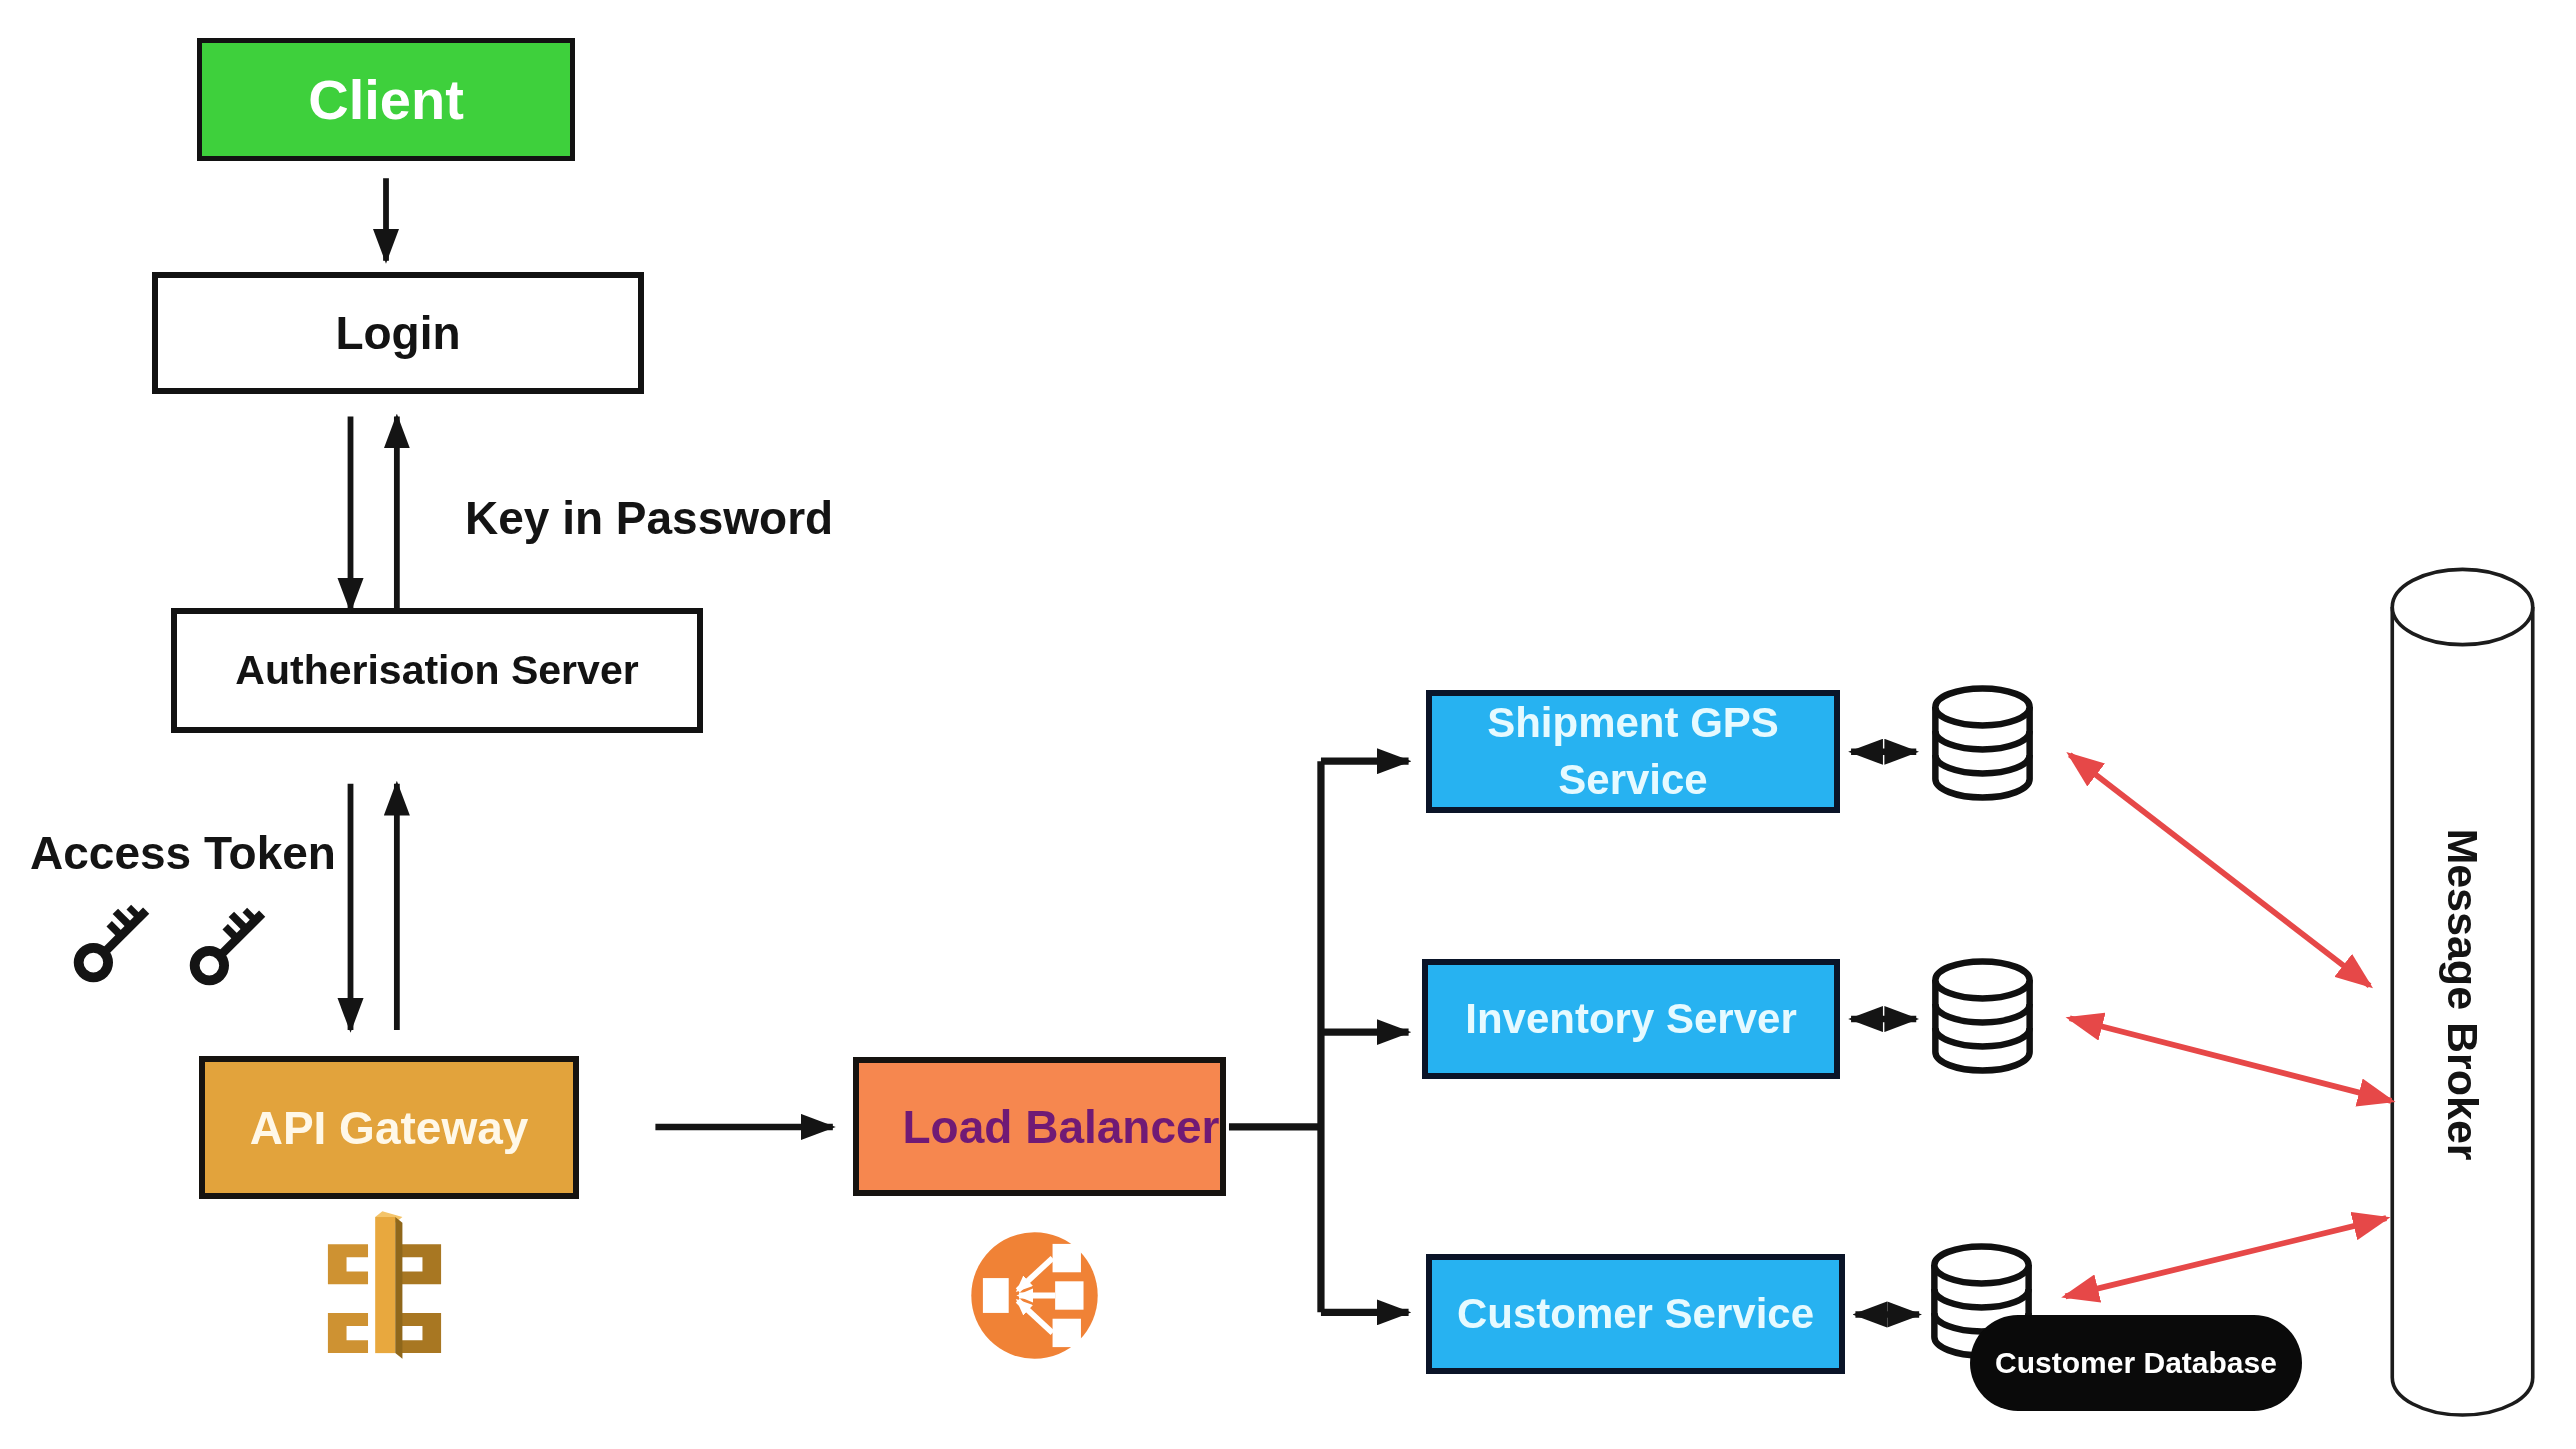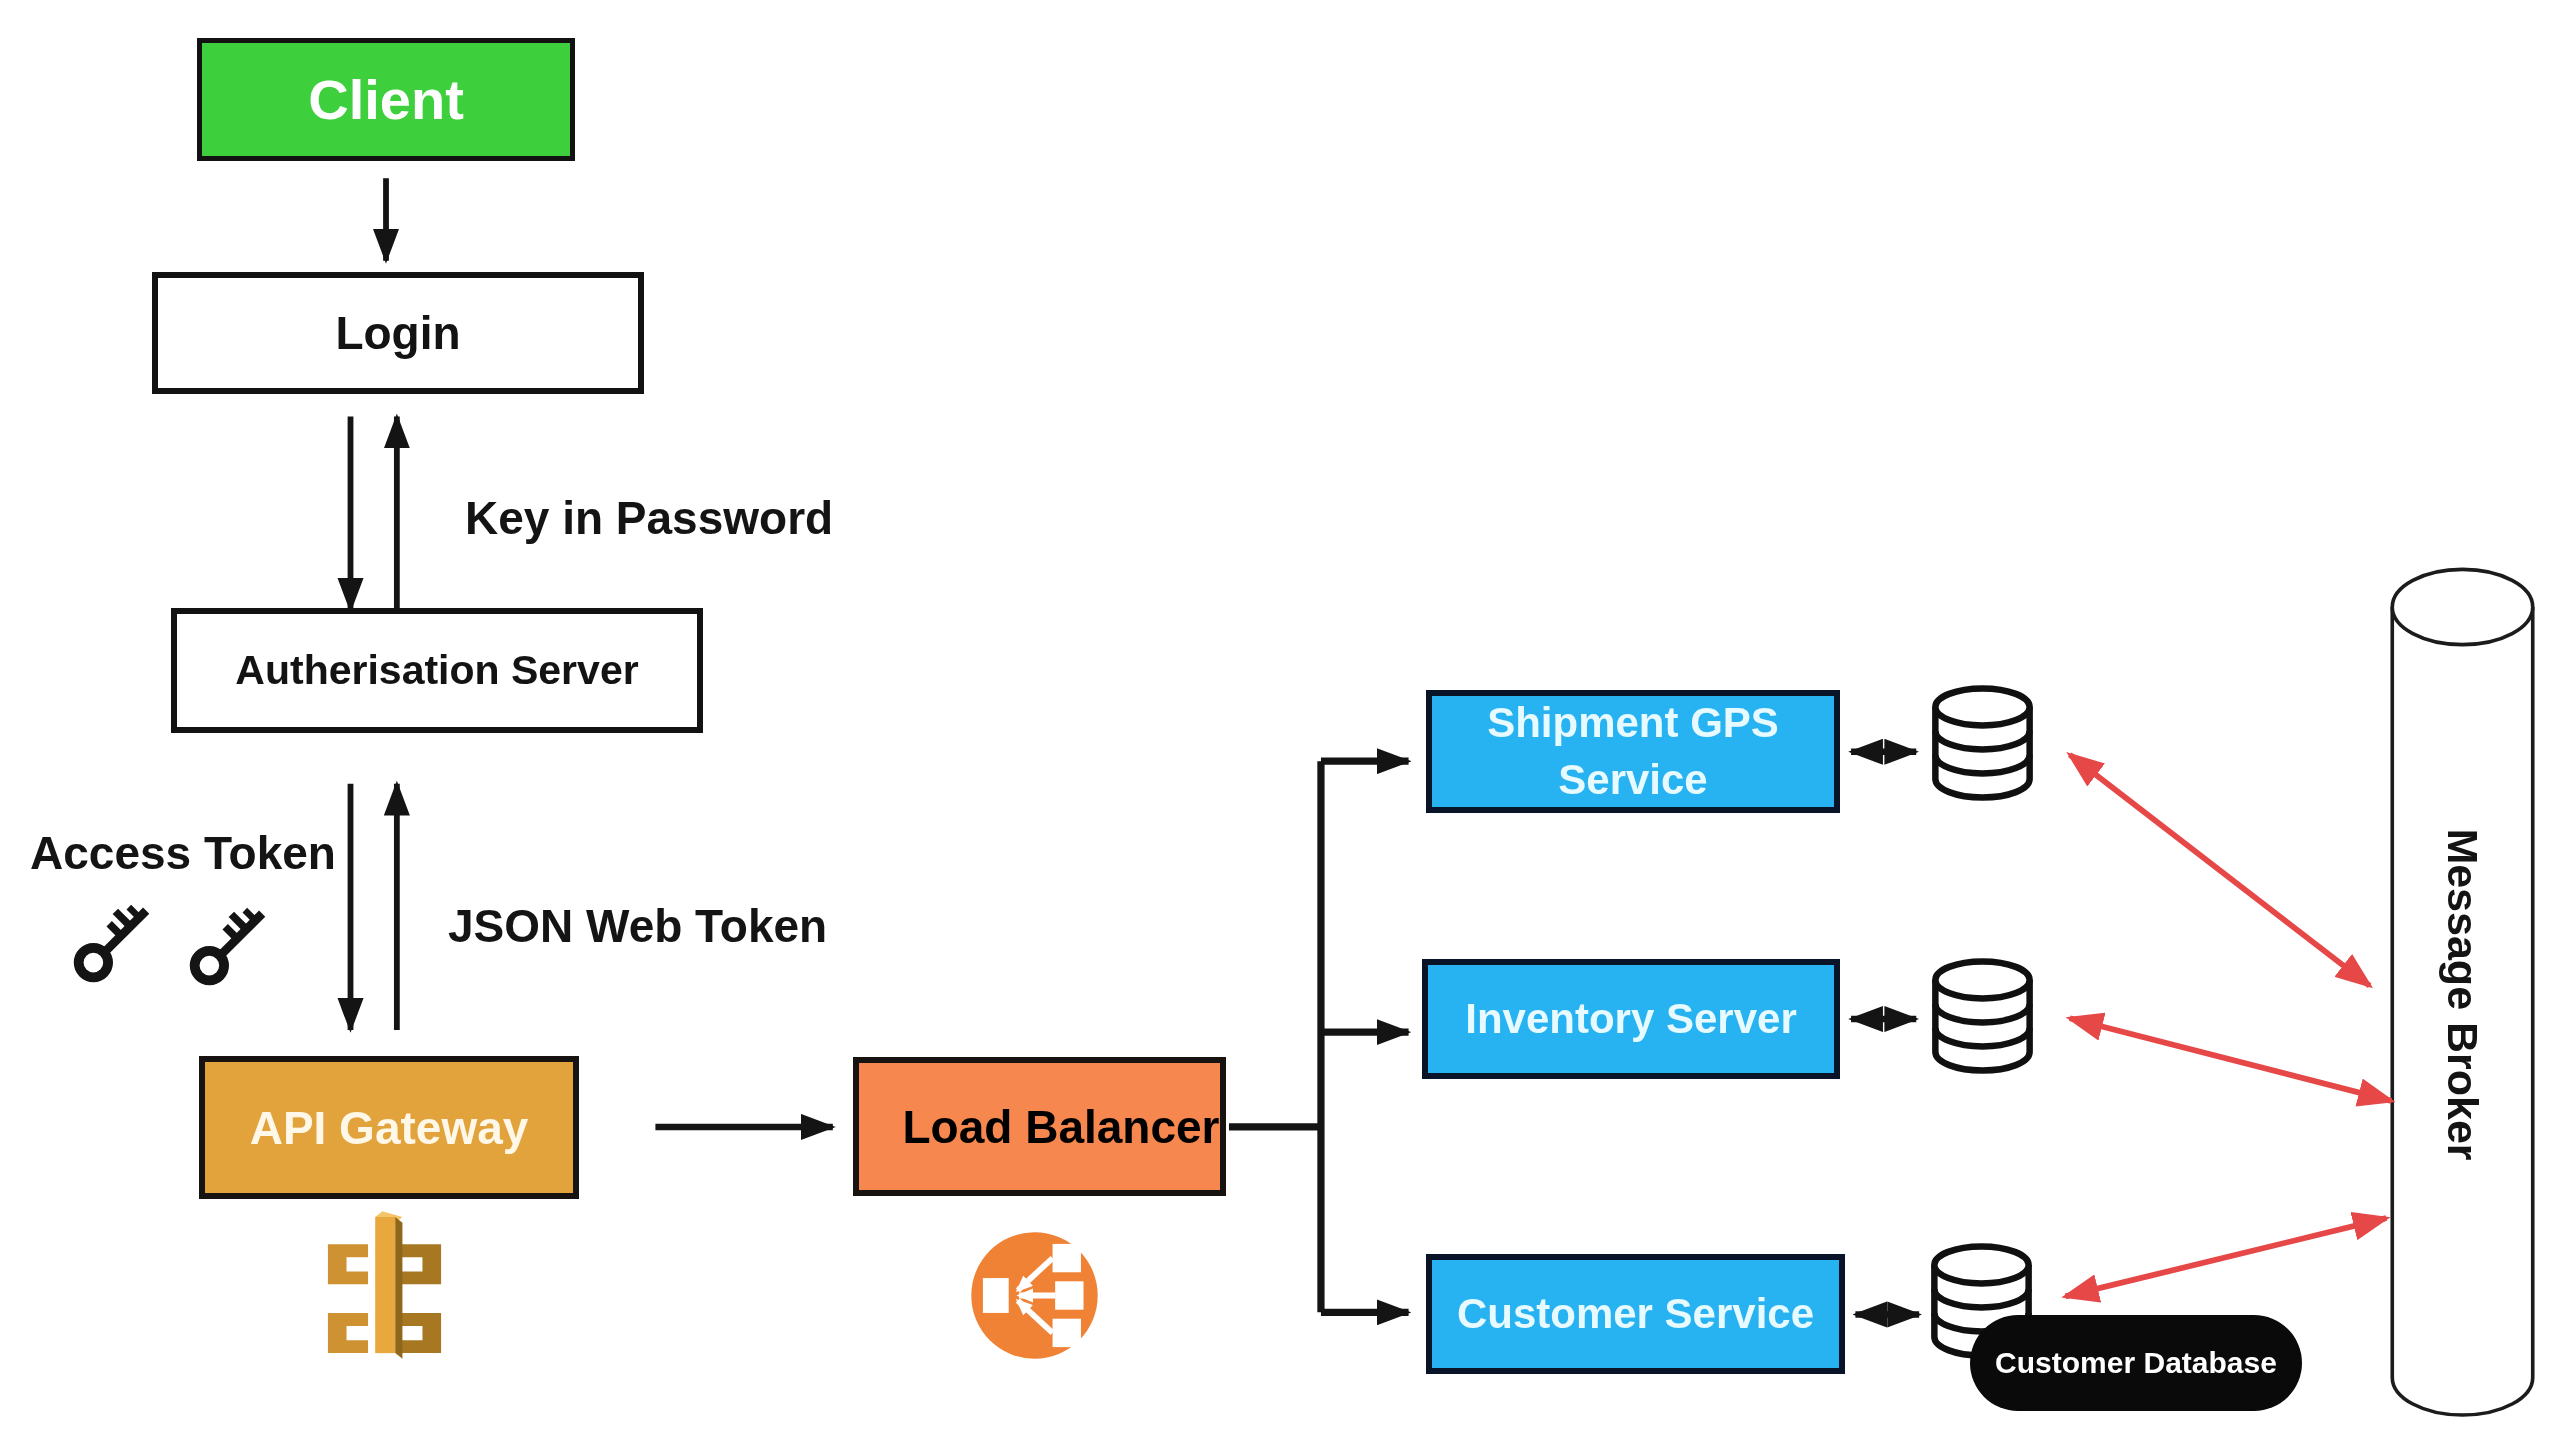--- a/index.html
+++ b/index.html
@@ -8,21 +8,21 @@
     font-family:"Liberation Sans","DejaVu Sans",sans-serif;
   }
   .node{
     position:absolute;display:flex;align-items:center;justify-content:center;
     text-align:center;font-weight:800;box-sizing:border-box;white-space:nowrap;
   }
   .node.green{background:#3ed03c;border:5.8px solid #121212;color:#ffffff;font-size:56px;}
   .node.white{background:#ffffff;border:6.5px solid #121212;color:#131313;font-size:46px;}
   .node.auth{font-size:41px;}
   .node.gold{background:#e2a33c;border:6.5px solid #161310;color:#fff8e8;font-size:46px;}
-  .node.orange{background:#f6874f;border:6.5px solid #161310;color:#000000;font-size:46px;padding-left:43px;}
+  .node.orange{background:#f6874f;border:6.5px solid #161310;color:#701a75;font-size:46px;padding-left:43px;}
   .node.blue{background:#27b2f1;border:6.5px solid #0a1428;color:#e6faff;font-size:42px;white-space:normal;line-height:1.35;padding:0 4.3px;}
   .pill{
     position:absolute;display:flex;align-items:center;justify-content:center;
     background:#0a0a0a;color:#ffffff;font-weight:800;font-size:30px;
     border-radius:51px;white-space:nowrap;z-index:30;
   }
   .lbl{position:absolute;font-weight:800;color:#141414;font-size:46px;white-space:nowrap;z-index:8;}
   .connectors{position:absolute;left:0;top:0;z-index:20;}
   .nodes-layer{position:absolute;left:0;top:0;width:100%;height:100%;z-index:10;}
   .icon-abs{position:absolute;z-index:12;}
@@ -140,21 +140,20 @@
       <rect x="128" y="20" width="44" height="44" fill="#ffffff"></rect>
       <rect x="132" y="78" width="44" height="44" fill="#ffffff"></rect>
       <rect x="128" y="136" width="44" height="44" fill="#ffffff"></rect>
       <path d="M128,42 L74,92" stroke="#ffffff" stroke-width="9" marker-end="url(#wh)"></path>
       <path d="M132,100 L76,100" stroke="#ffffff" stroke-width="9" marker-end="url(#wh)"></path>
       <path d="M128,158 L74,108" stroke="#ffffff" stroke-width="9" marker-end="url(#wh)"></path>
     </svg>
 
     <div class="lbl" style="left:465px;top:491px;">Key in Password</div>
     <div class="lbl" style="left:30px;top:826px;">Access Token</div>
-    <div class="lbl" style="left:448px;top:899px;">JSON Web Token</div>
   </div>
 
   <svg class="connectors" width="2576" height="1450" viewBox="0 0 3557 2002">
     <defs>
       <marker id="ab" markerUnits="userSpaceOnUse" markerWidth="48" markerHeight="36" refX="44" refY="18" orient="auto-start-reverse">
         <path d="M0,0 L48,18 L0,36 Z" fill="#141414"></path>
       </marker>
       <marker id="ar" markerUnits="userSpaceOnUse" markerWidth="52" markerHeight="40" refX="46" refY="20" orient="auto-start-reverse">
         <path d="M0,0 L52,20 L0,40 Z" fill="#e64848"></path>
       </marker>

